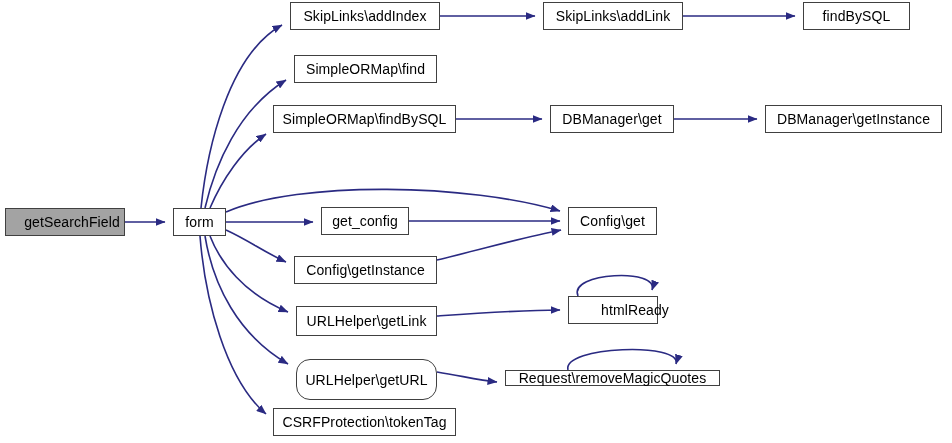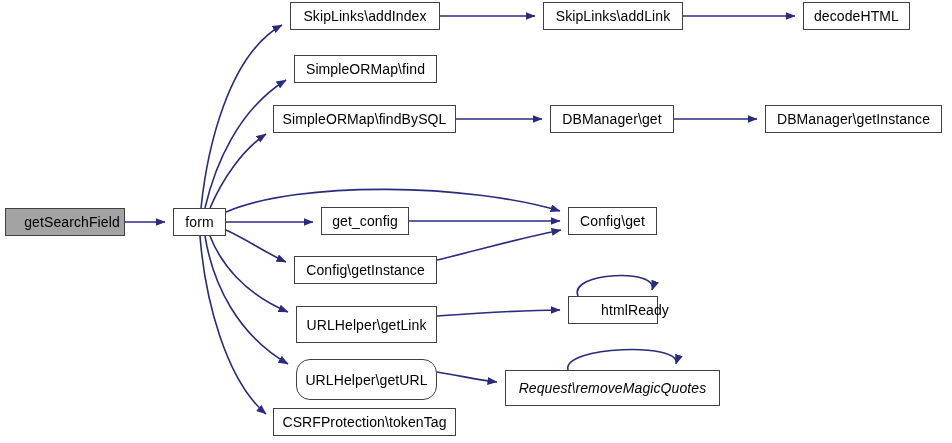--- a/index.html
+++ b/index.html
@@ -97,28 +97,28 @@
 
       <path d="M568,370 C562,346 683,342 676,364"></path>
     </g>
   </svg>
 
   <div id="nodes">
       <div class="node highlight" style="left: 5px; top: 208px; width: 120px; height: 28px;">getSearchField</div>
       <div class="node" style="left: 173px; top: 208px; width: 53px; height: 28px;">form</div>
       <div class="node" style="left: 290px; top: 2px; width: 150px; height: 28px;">SkipLinks\addIndex</div>
       <div class="node" style="left: 543px; top: 2px; width: 140px; height: 28px;">SkipLinks\addLink</div>
-      <div class="node" style="left: 803px; top: 2px; width: 107px; height: 28px;">decodeHTML</div>
+      <div class="node" style="left: 803px; top: 2px; width: 107px; height: 28px;">findBySQL</div>
       <div class="node" style="left: 294px; top: 55px; width: 143px; height: 28px;">SimpleORMap\find</div>
       <div class="node" style="left: 273px; top: 105px; width: 183px; height: 28px;">SimpleORMap\findBySQL</div>
       <div class="node" style="left: 550px; top: 105px; width: 124px; height: 28px;">DBManager\get</div>
       <div class="node" style="left: 765px; top: 105px; width: 177px; height: 28px;">DBManager\getInstance</div>
       <div class="node" style="left: 321px; top: 207px; width: 88px; height: 28px;">get_config</div>
       <div class="node" style="left: 568px; top: 207px; width: 89px; height: 28px;">Config\get</div>
       <div class="node" style="left: 294px; top: 256px; width: 143px; height: 28px;">Config\getInstance</div>
-      <div class="node" style="left: 296px; top: 306px; width: 141px; height: 37px;">URLHelper\getLink</div>
+      <div class="node" style="left: 296px; top: 306px; width: 141px; height: 30px;">URLHelper\getLink</div>
       <div class="node" style="left: 568px; top: 296px; width: 90px; height: 28px; padding-left: 44px;">htmlReady</div>
       <div class="node" style="left: 296px; top: 359px; width: 141px; height: 41px; border-radius: 14px;">URLHelper\getURL</div>
-      <div class="node" style="left: 505px; top: 370px; width: 215px; height: 36px; font-style: italic;">Request\removeMagicQuotes</div>
+      <div class="node" style="left: 505px; top: 370px; width: 215px; height: 16px;">Request\removeMagicQuotes</div>
       <div class="node" style="left: 273px; top: 408px; width: 183px; height: 28px;">CSRFProtection\tokenTag</div>
     </div>
 
 </div>
 
 </body></html>

